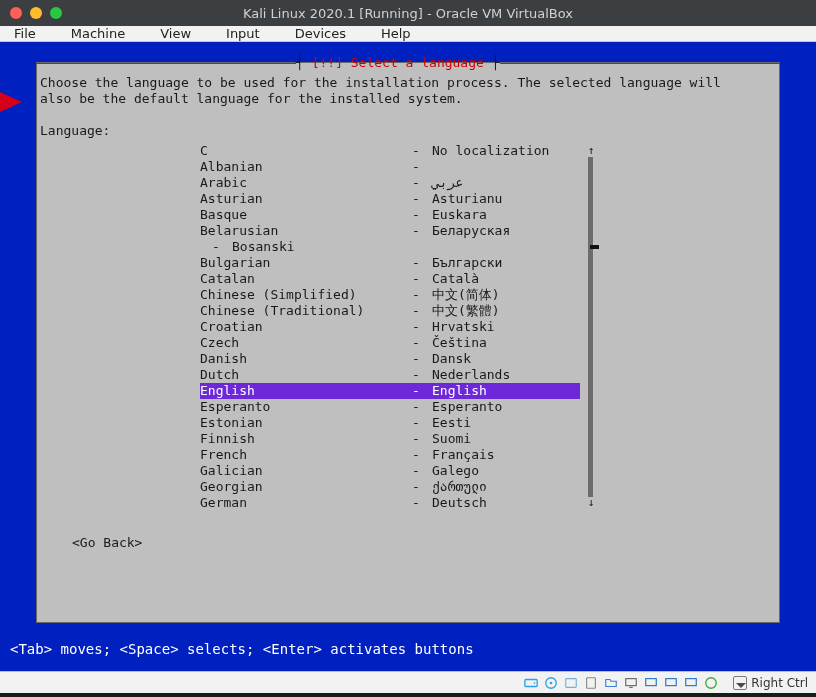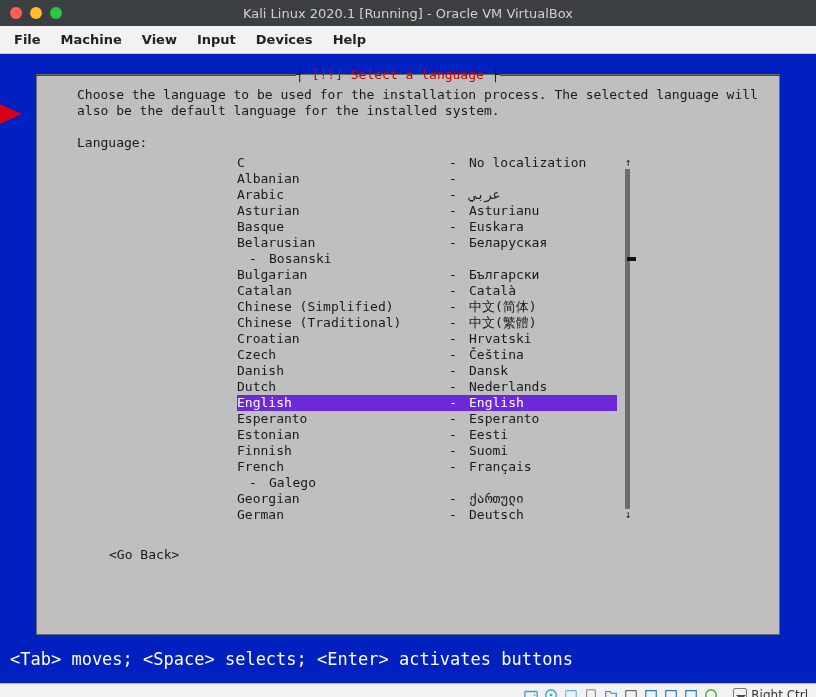--- a/index.html
+++ b/index.html
@@ -33,28 +33,27 @@
     position: absolute;
     left: 0; right: 0;
     text-align: center;
     color: #d0d0d0;
     font-size: 13px;
     pointer-events: none;
   }
 
   
   .menubar {
-    height: 28px;
+    height: 16px;
     background: #f2f2f2;
     display: flex;
     align-items: center;
     padding: 0 4px;
-    gap: 0;
+    gap: 15px;
     border-bottom: 1px solid #c8c8c8;
-    font-weight: bold;
   }
   .menubar .menu-item {
     padding: 3px 10px;
     color: #222;
     font-size: 13px;
     cursor: default;
   }
 
   
   .vm-canvas {
@@ -107,22 +106,21 @@
     top: -8px;
   }
   .box-title-red { color: #cc0000; }
   .hr-seg {
     flex: 0 0 auto;
     border-top: 1px solid #4a4a4a;
     height: 0;
   }
 
   .inner {
-    padding: 0 8px 12px 20px;
-    margin-left: 20px;
+    padding: 0 8px 12px 3px;
   }
 
   .desc {
     white-space: pre-wrap;
     margin-top: -4px;
   }
 
   .lang-label { margin-top: 16px; }
 
   .lang-list-wrap {
@@ -175,21 +173,21 @@
   .go-back {
     margin-top: 24px;
     margin-left: 32px;
   }
 
   .hint-line {
     position: absolute;
     left: 10px; right: 10px; bottom: 14px;
     color: #ffffff;
     font-family: "DejaVu Sans Mono", "Liberation Mono", Menlo, Consolas, monospace;
-    font-size: 17px;
+    font-size: 14px;
     white-space: pre;
   }
 
   
   .statusbar {
     height: 22px;
     background: #f2f2f2;
     border-top: 1px solid #bcbcbc;
     display: flex;
     align-items: center;
@@ -288,21 +286,21 @@
             <div class="lang-row"><span class="lang-name">Chinese (Traditional)</span><span class="lang-sep">-</span><span class="lang-native">中文(繁體)</span></div>
             <div class="lang-row"><span class="lang-name">Croatian</span><span class="lang-sep">-</span><span class="lang-native">Hrvatski</span></div>
             <div class="lang-row"><span class="lang-name">Czech</span><span class="lang-sep">-</span><span class="lang-native">Čeština</span></div>
             <div class="lang-row"><span class="lang-name">Danish</span><span class="lang-sep">-</span><span class="lang-native">Dansk</span></div>
             <div class="lang-row"><span class="lang-name">Dutch</span><span class="lang-sep">-</span><span class="lang-native">Nederlands</span></div>
             <div class="lang-row selected"><span class="lang-name">English</span><span class="lang-sep">-</span><span class="lang-native">English</span></div>
             <div class="lang-row"><span class="lang-name">Esperanto</span><span class="lang-sep">-</span><span class="lang-native">Esperanto</span></div>
             <div class="lang-row"><span class="lang-name">Estonian</span><span class="lang-sep">-</span><span class="lang-native">Eesti</span></div>
             <div class="lang-row"><span class="lang-name">Finnish</span><span class="lang-sep">-</span><span class="lang-native">Suomi</span></div>
             <div class="lang-row"><span class="lang-name">French</span><span class="lang-sep">-</span><span class="lang-native">Français</span></div>
-            <div class="lang-row"><span class="lang-sep">-</span><span class="lang-native">Galego</span></div>
+            <div class="lang-row"><span class="lang-name">Galician</span><span class="lang-sep">-</span><span class="lang-native">Galego</span></div>
             <div class="lang-row"><span class="lang-name">Georgian</span><span class="lang-sep">-</span><span class="lang-native">ქართული</span></div>
             <div class="lang-row"><span class="lang-name">German</span><span class="lang-sep">-</span><span class="lang-native">Deutsch</span></div>
           </div>
         <div class="scroll-col">
           <div class="scroll-arrow-up">↑</div>
           <div class="scroll-track">
             <div class="scroll-tick" style="top:88px"></div>
           </div>
           <div class="scroll-arrow-down">↓</div>
         </div>

